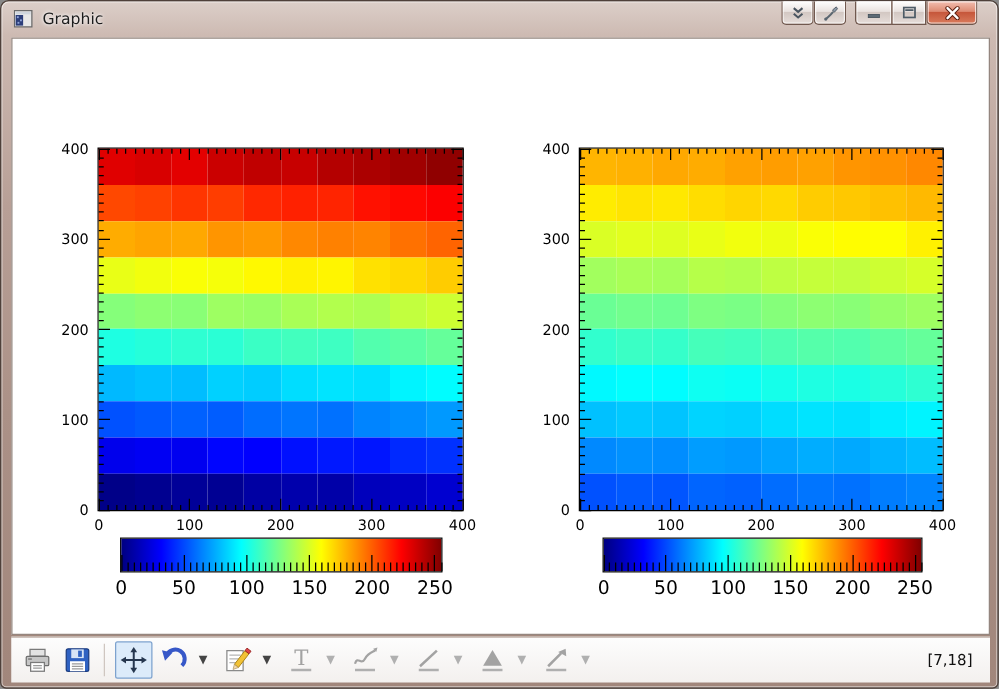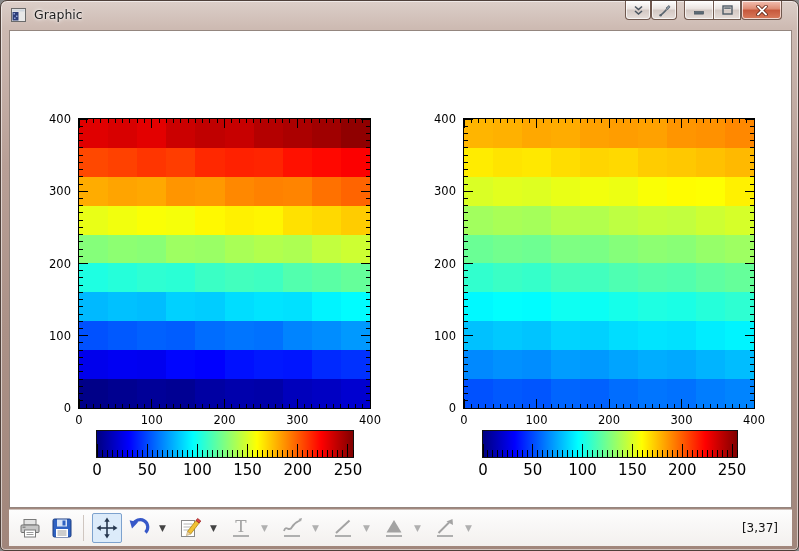--- a/index.html
+++ b/index.html
@@ -864,16 +864,16 @@
     </div>
     <div class="dd disabled">▼</div>
     <div class="tbtn disabled" style="opacity: 0.9;">
       <svg width="24" height="24" viewBox="0 0 24 24">
         <line x1="5.5" y1="17" x2="16" y2="6.5" stroke="#9a9a9a" stroke-width="2"></line>
         <polygon points="19.5,3 20,9 13.5,5.5" fill="#9a9a9a"></polygon>
         <rect x="4" y="19" width="16" height="2" fill="#a8a8a8"></rect>
       </svg>
     </div>
     <div class="dd disabled">▼</div>
-    <span class="status">[3,37]</span>
+    <span class="status">[7,18]</span>
   </div>
 
 </div>
 
 </body></html>

